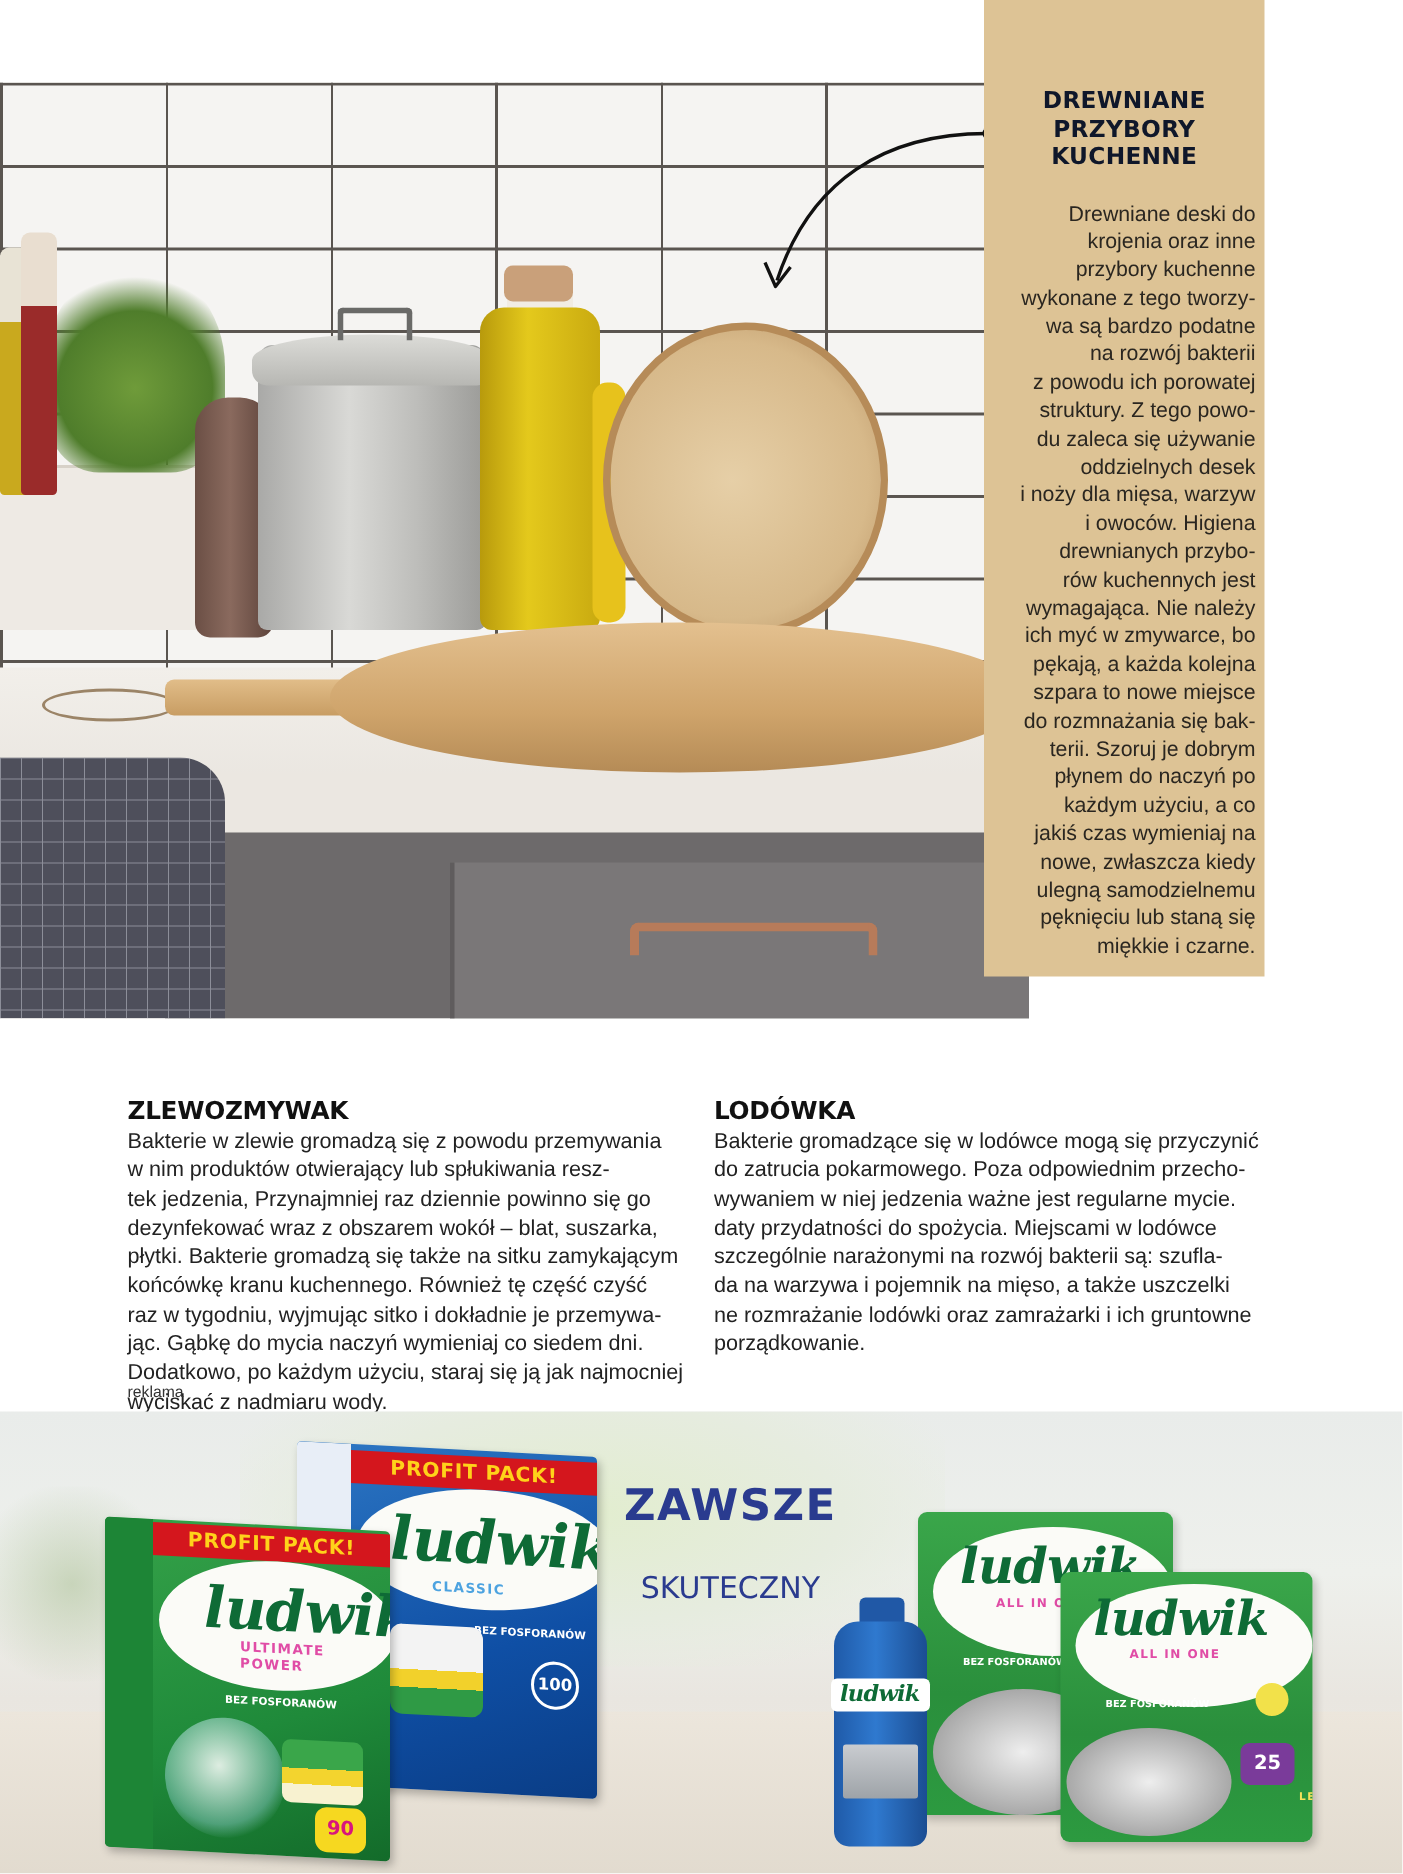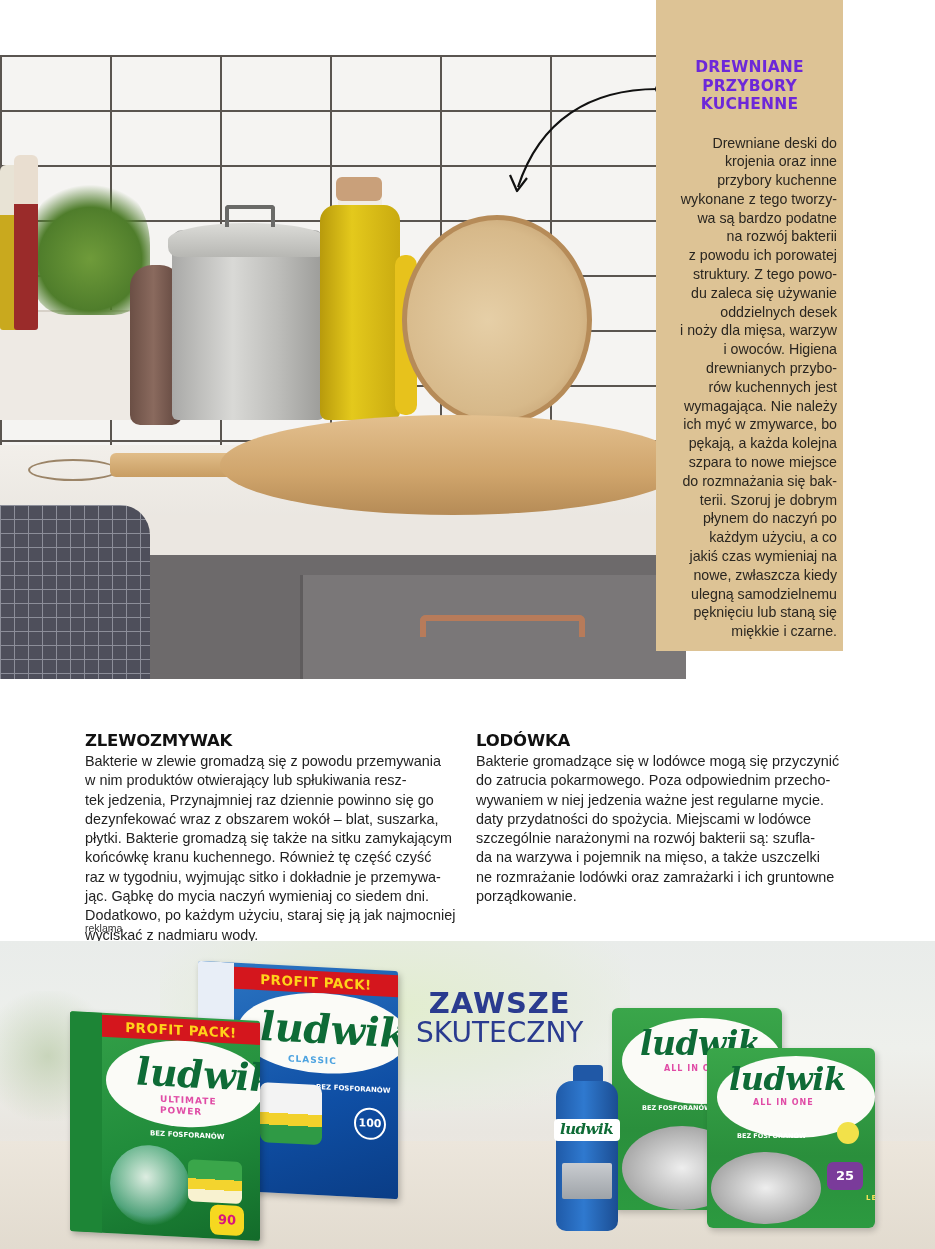--- a/index.html
+++ b/index.html
@@ -38,21 +38,21 @@
   .board-round { position: absolute; left: 402px; top: 160px; width: 190px; height: 210px; border-radius: 50%; background: radial-gradient(ellipse at 45% 50%, #e6cfa7 0%, #d7b98a 65%, #b58e5f 100%); border: 5px solid #b68b58; }
   .yellow-strip { position: absolute; left: 395px; top: 200px; width: 22px; height: 160px; background: #e7c21c; border-radius: 10px; }
   .board-paddle { position: absolute; left: 220px; top: 360px; width: 466px; height: 100px; border-radius: 50%; background: linear-gradient(180deg, #e3c08f, #cfa46b 60%, #b58b56); }
   .paddle-handle { position: absolute; left: 110px; top: 398px; width: 130px; height: 24px; background: linear-gradient(180deg, #e1bd89, #c89d63); border-radius: 6px; }
   .paddle-string { position: absolute; left: 28px; top: 404px; width: 90px; height: 22px; border: 2px solid #9b8467; border-radius: 50%; }
 
   .arrow-svg { position: absolute; left: 500px; top: 75px; width: 170px; height: 125px; overflow: visible; }
 
   
   .infobox { position: absolute; left: 656px; top: 0; width: 187px; height: 651px; background: #ddc395; padding: 58px 6px 0 6px; text-align: center; }
-  .infobox h2 { font-family: "DejaVu Sans", sans-serif; font-weight: 900; font-size: 15.5px; line-height: 18.5px; color: #6d28d9; letter-spacing: 0.2px; }
+  .infobox h2 { font-family: "DejaVu Sans", sans-serif; font-weight: 900; font-size: 15.5px; line-height: 18.5px; color: #0f172a; letter-spacing: 0.2px; }
   .infobox h2 span { display: block; }
   .infobox p { margin-top: 20px; font-family: "Liberation Sans", sans-serif; font-size: 14.2px; line-height: 18.8px; color: #2a2620; text-align: right; }
   .infobox p span { display: block; white-space: nowrap; }
 
   
   .article { position: absolute; top: 730px; width: 385px; }
   .article.left { left: 85px; }
   .article.right { left: 476px; }
   .article h3 { font-family: "DejaVu Sans", sans-serif; font-weight: bold; font-size: 16.5px; line-height: 22px; color: #111; letter-spacing: -0.2px; }
   .article p { font-family: "Liberation Sans", sans-serif; font-size: 14.4px; line-height: 19.3px; color: #222; }
@@ -77,21 +77,21 @@
   .box-classic .banner { left: 36px; width: 164px; top: 4px; }
   .box-ultimate { left: 70px; top: 75px; width: 190px; height: 220px; background: linear-gradient(160deg, #35a249, #1f8a3a 60%, #136b2a); transform: skewY(3deg); }
   .box-ultimate .banner { left: 32px; width: 158px; top: 2px; }
   .side-strip { position: absolute; left: 0; top: 0; width: 32px; height: 100%; background: #1d8536; }
   .side-strip-blue { position: absolute; left: 0; top: 0; width: 36px; height: 100%; background: #e8eef7; }
 
   .badge { position: absolute; border-radius: 50%; text-align: center; font-family: "DejaVu Sans", sans-serif; font-weight: bold; }
 
   .headline { position: absolute; left: 416px; top: 47px; text-align: center; color: #2a3b8f; }
   .headline .l1 { font-family: "DejaVu Sans", sans-serif; font-weight: bold; font-size: 29px; line-height: 30px; letter-spacing: 1px; }
-  .headline .l2 { font-family: "DejaVu Sans", sans-serif; font-weight: normal; font-size: 28px; line-height: 30px; letter-spacing: 0; }
+  .headline .l2 { font-family: "DejaVu Sans", sans-serif; font-weight: normal; font-size: 20px; line-height: 30px; letter-spacing: 0; margin-top: 25px; }
 
   .pouch { position: absolute; border-radius: 6px; overflow: hidden; box-shadow: 2px 3px 6px rgba(0,0,0,.2); background: linear-gradient(180deg, #3aa64a, #2a8f3c 60%, #2c9a40); }
   .pouch .logo-oval { position: absolute; background: #fbfbf7; border-radius: 50%; }
   .pan { position: absolute; border-radius: 50%; background: radial-gradient(ellipse at 50% 50%, #eeeeee 0%, #b8b8b8 55%, #8a8a8a 100%); }
 
   .bottle { position: absolute; left: 556px; top: 140px; width: 62px; height: 150px; background: linear-gradient(90deg, #1f5aa8, #2f79cf 45%, #1b4d92); border-radius: 16px 16px 10px 10px; }
   .bottle-cap { position: absolute; left: 573px; top: 124px; width: 30px; height: 22px; background: #2058a6; border-radius: 4px; }
 </style>
 </head>
 <body>

